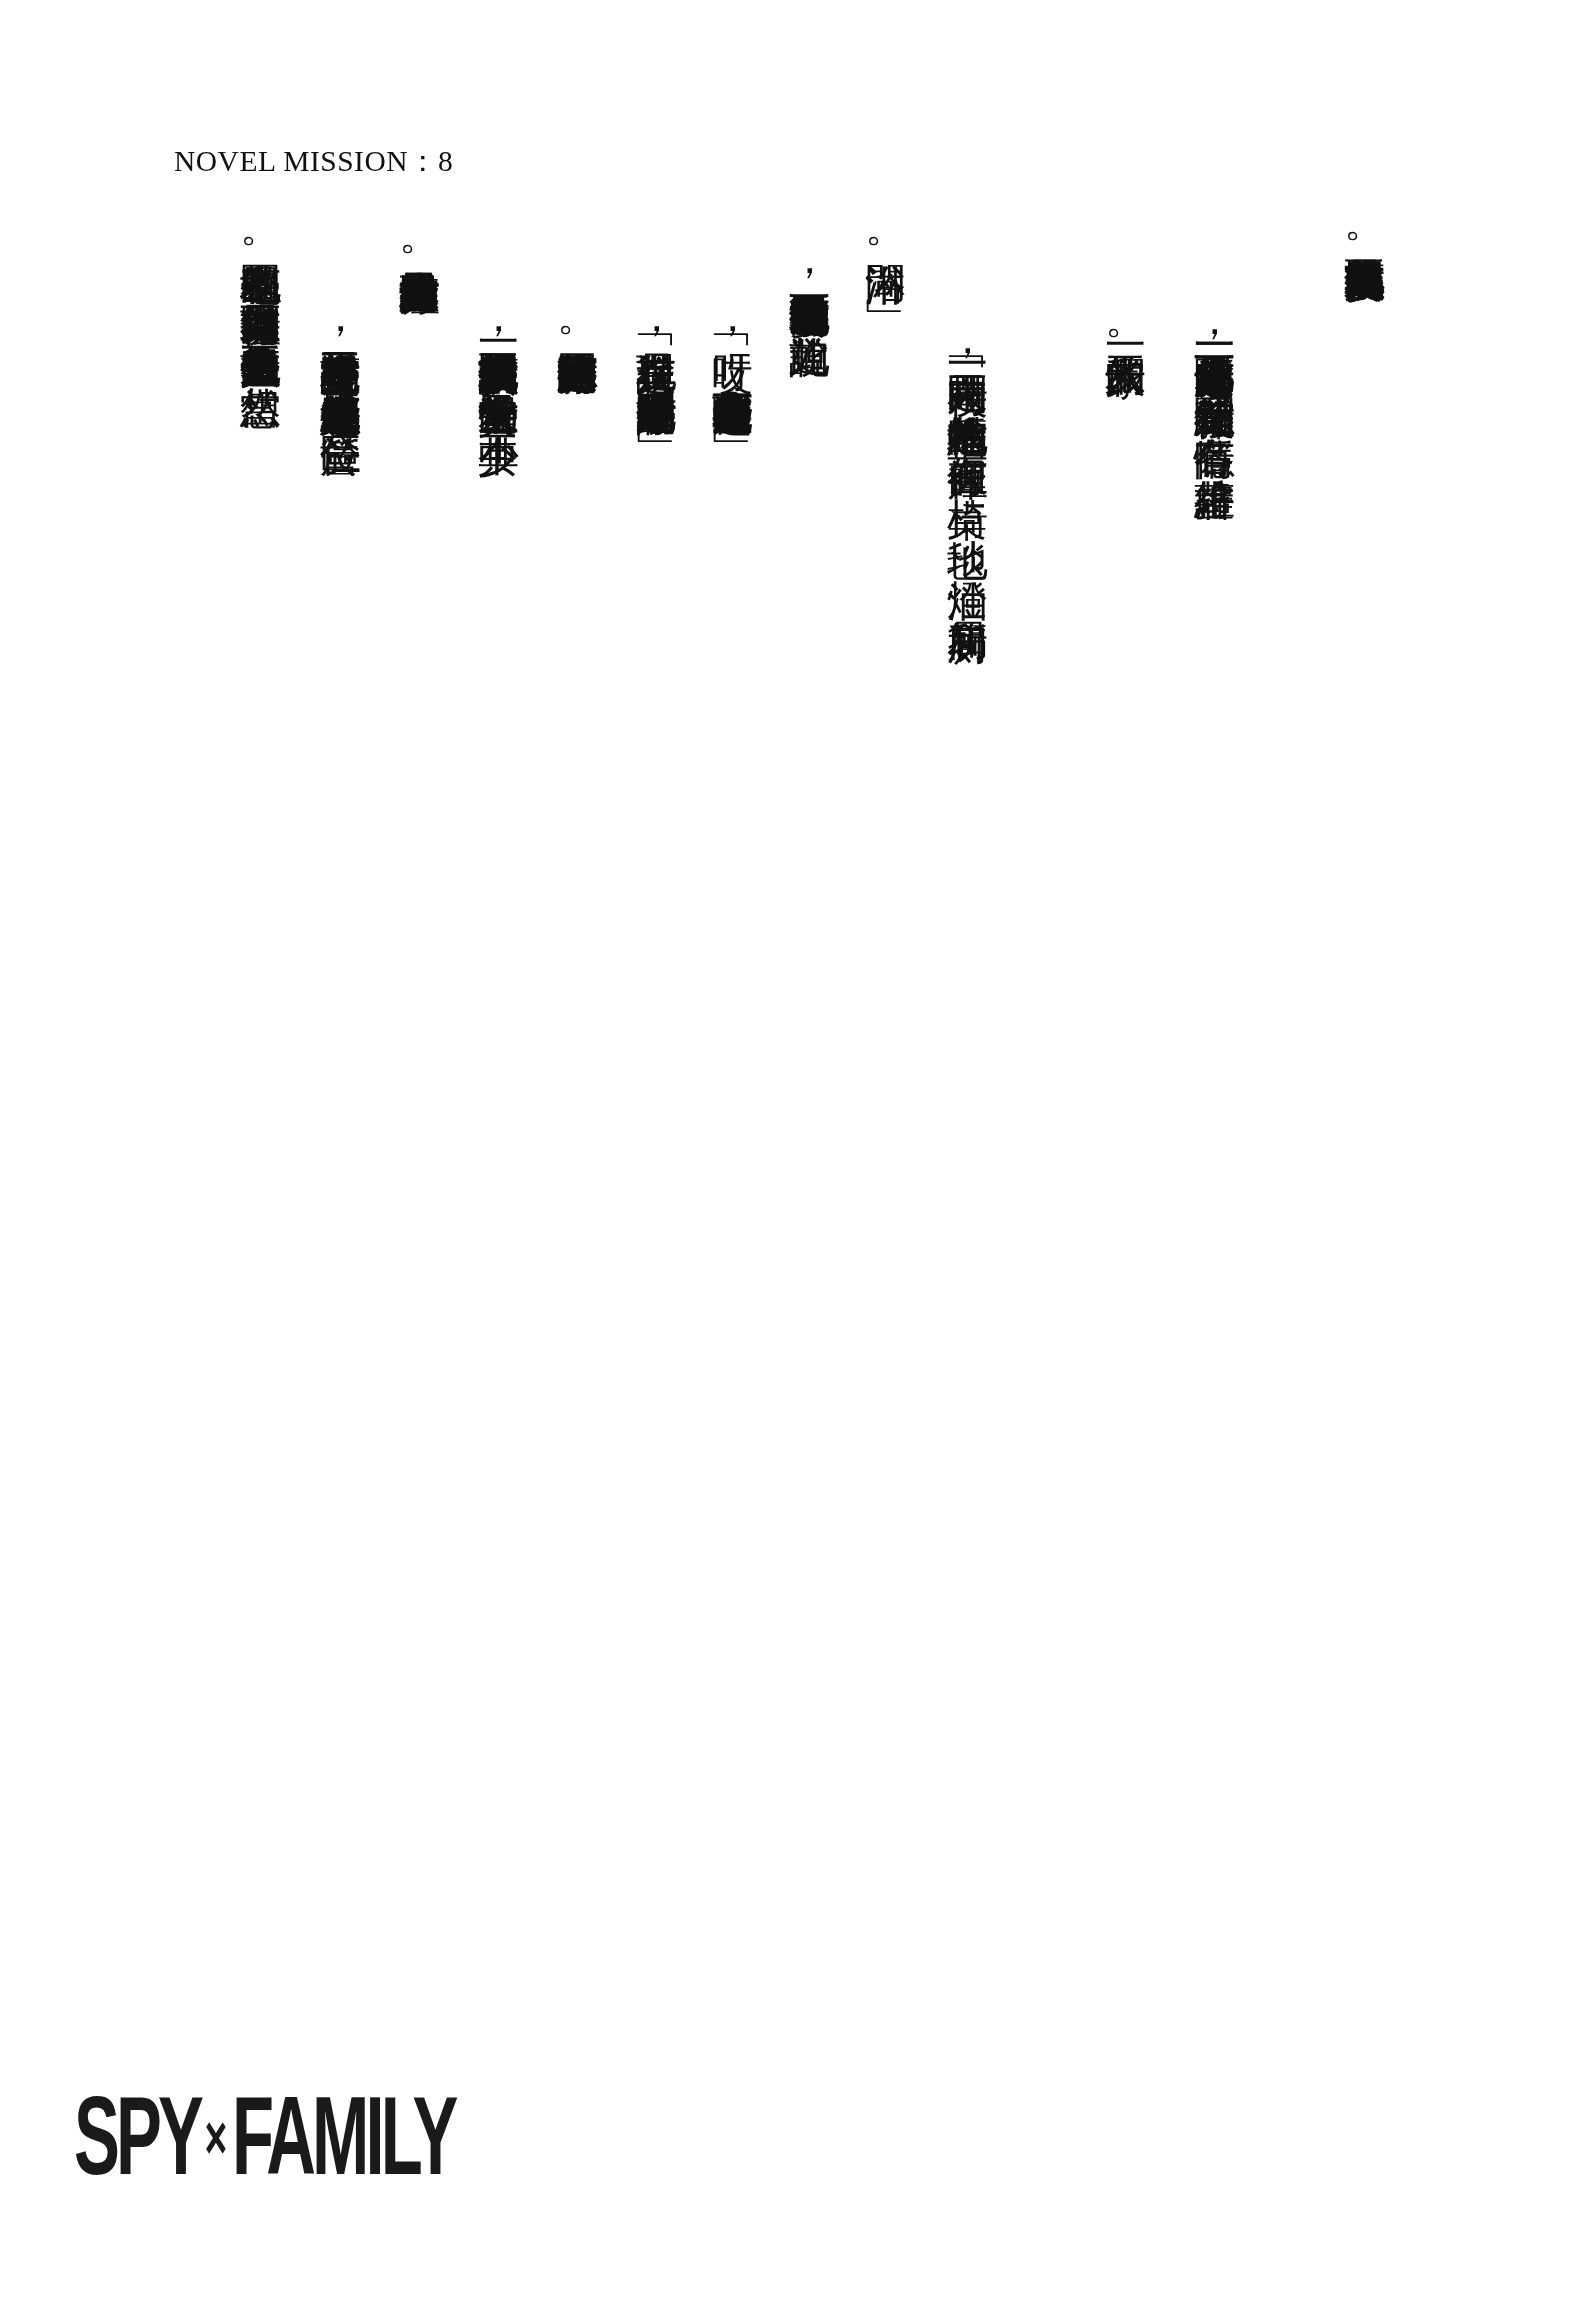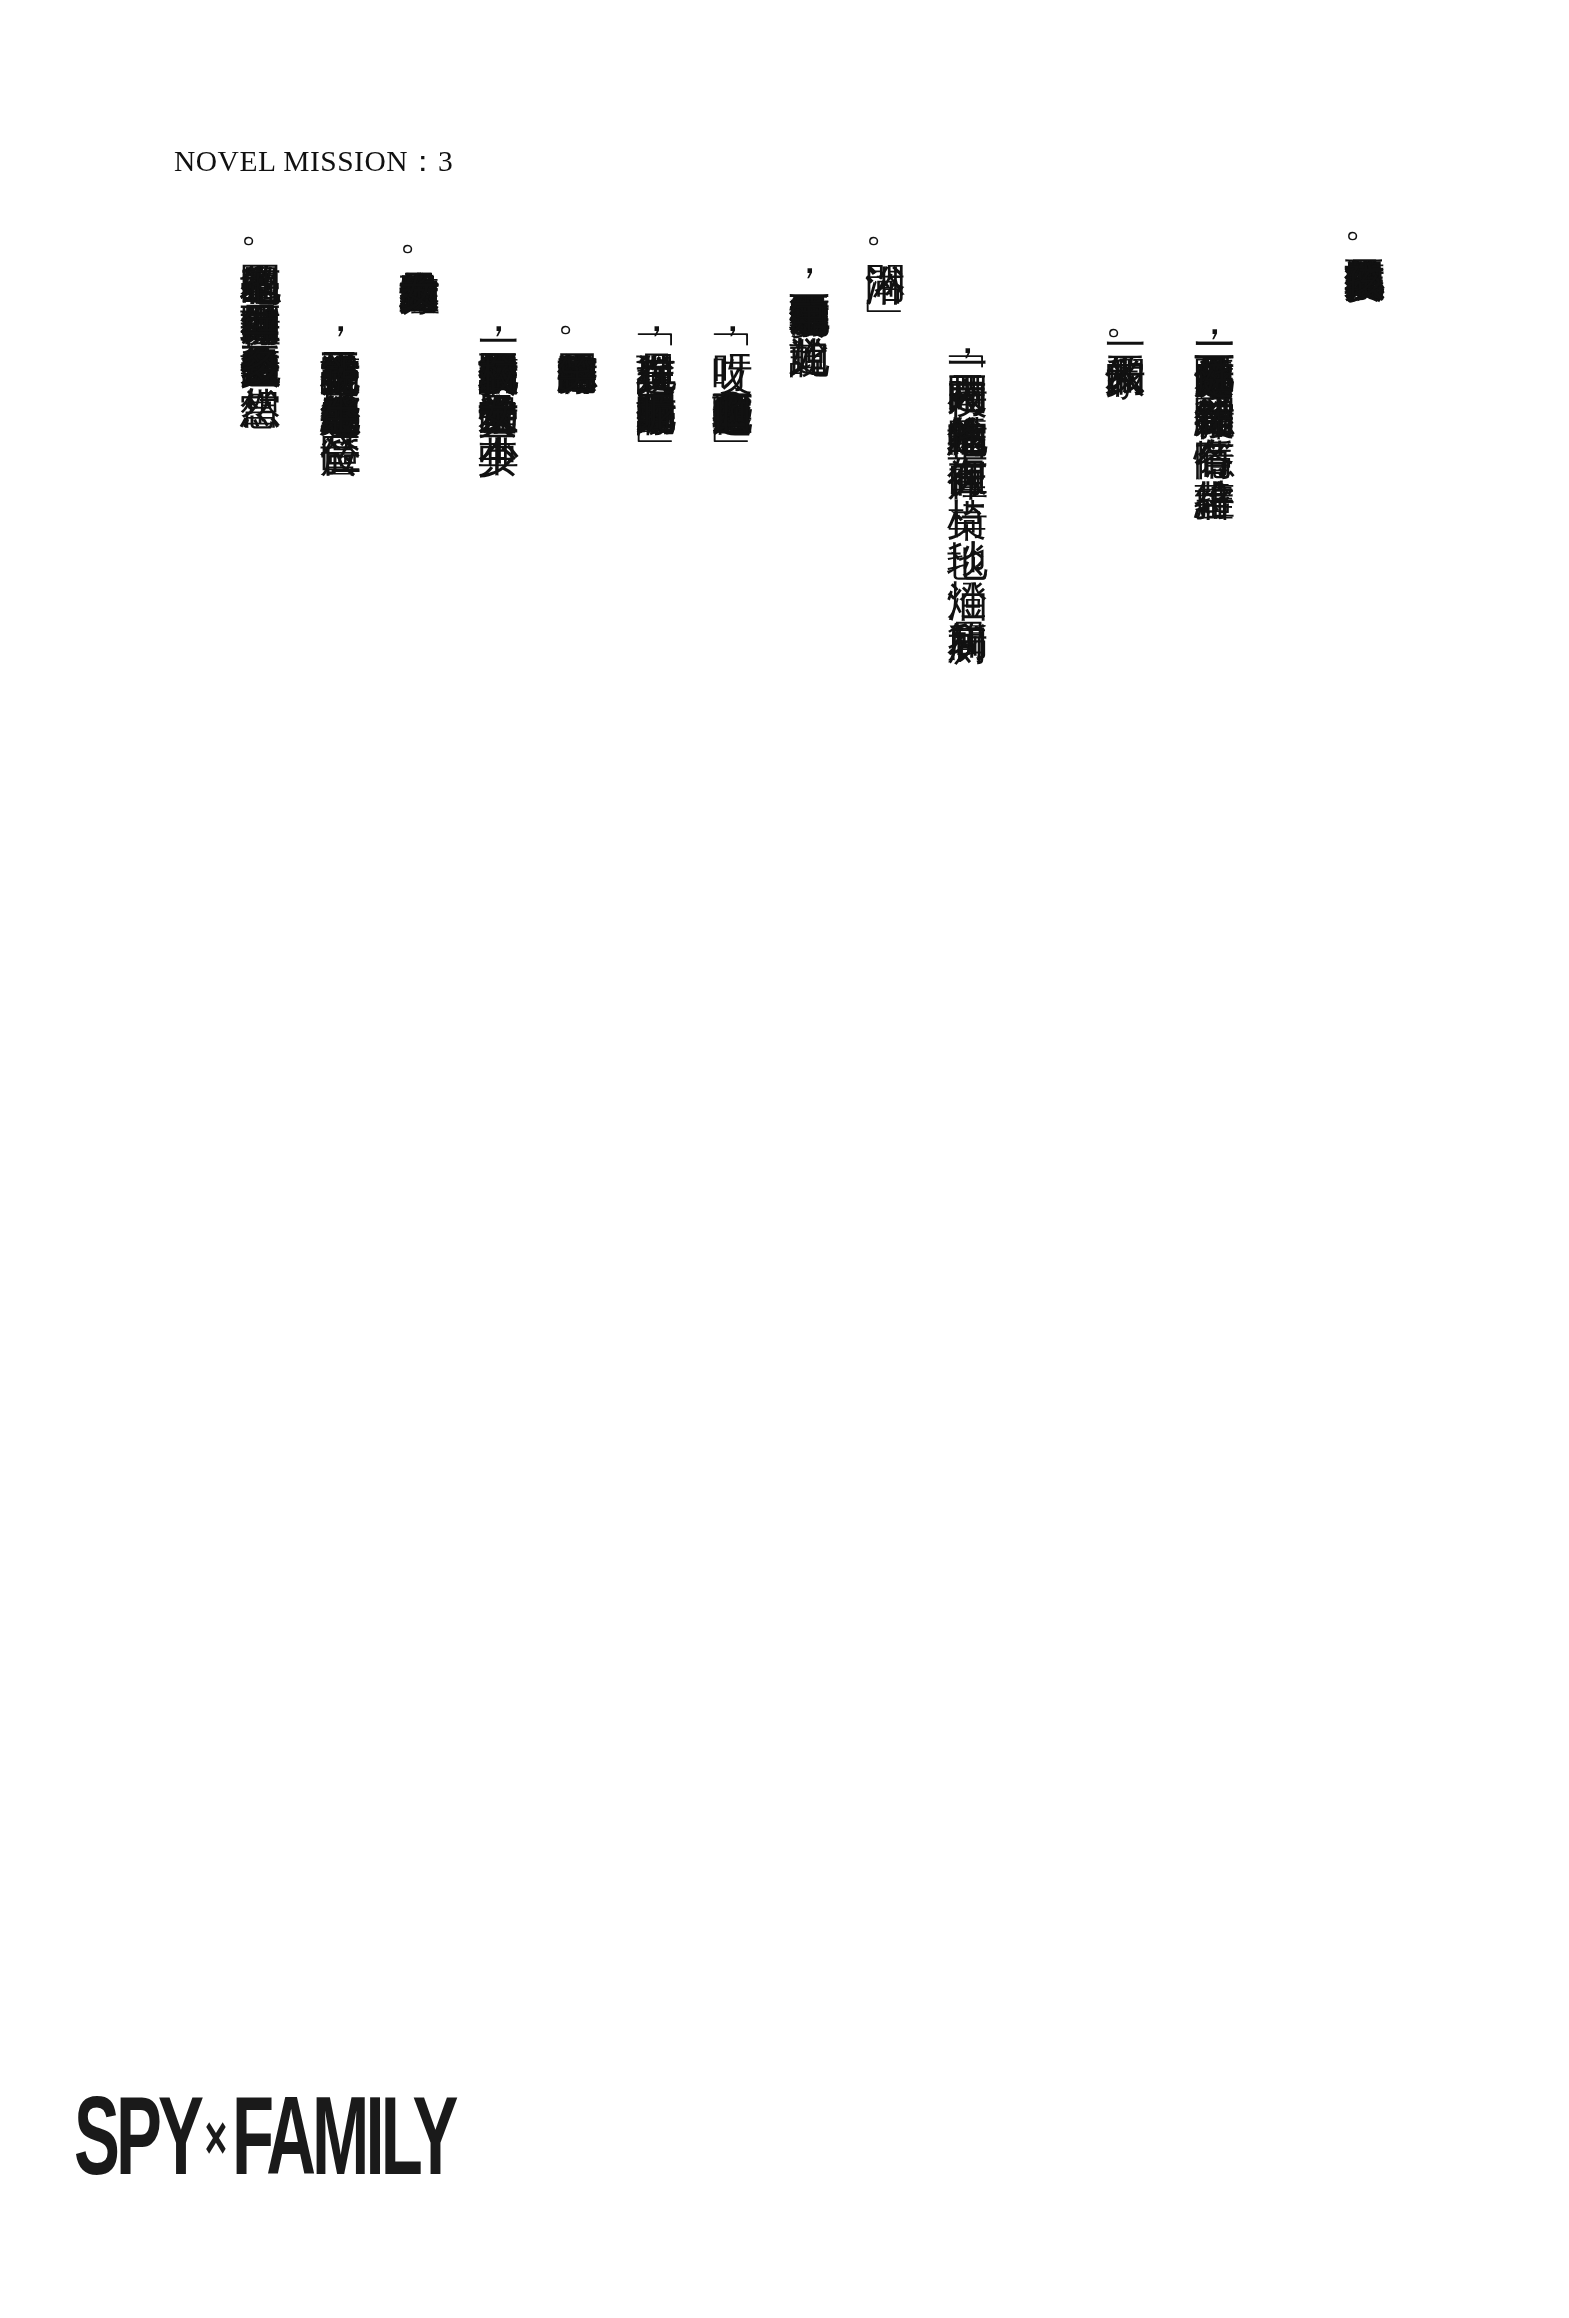--- a/index.html
+++ b/index.html
@@ -31,21 +31,21 @@
     transform: scaleX(0.62);
     transform-origin: left top;
     white-space: nowrap;
     line-height: 1;
   }
   .logo .x { font-size: 63px; vertical-align: 14.8px; margin: 0 7.4px; letter-spacing: 0; }
 </style>
 </head>
 <body>
 
-<div class="header">NOVEL MISSION：3</div>
+<div class="header">NOVEL MISSION：8</div>
 
 <div>
   <div class="col" style="left: 1338px; top: 227px;">兒以為安妮亞是洛伊德與前妻的小孩。</div>
   <div class="col" style="left: 1188px; top: 324px;">佛傑一家乍見之下為一隨處可見的平凡家庭，卻是關係錯綜複雜、各有隱情、維持著虛</div>
   <div class="col" style="left: 1099px; top: 324px;">假和平的一家人。</div>
   <div class="col" style="left: 941px; top: 343px;">「時間是兩天一夜，住宿的地點為帳篷，但裡面有床、桌椅、地毯、油燈、廁所和簡易</div>
   <div class="col" style="left: 859px; top: 232px;">淋浴間。」</div>
   <div class="col" style="left: 783px; top: 263px;">洛伊德優雅地翻著從妻子手中收下的通知單，如此說道。</div>
   <div class="col" style="left: 706px; top: 321px;">「哎呀，現在的露營甚至還有這些東西啊？」</div>
   <div class="col" style="left: 630px; top: 321px;">「這與其說是現在，還不如說是因為是伊甸學園才有的呢。」</div>

